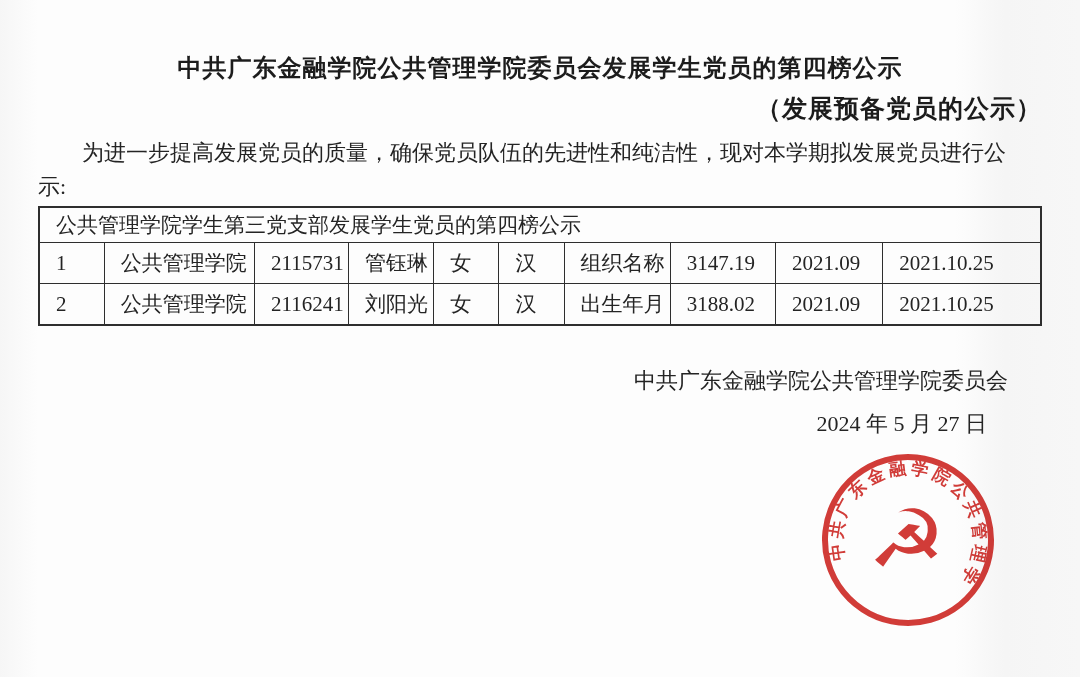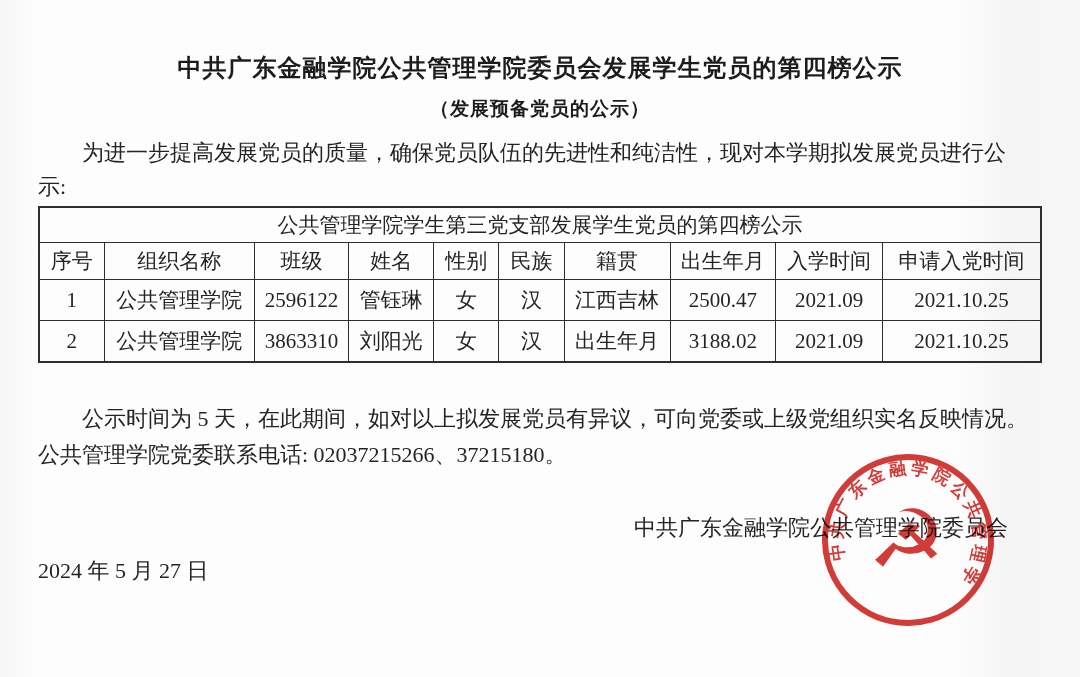--- a/index.html
+++ b/index.html
@@ -13,42 +13,42 @@
   }
   .inner{padding:50px 38px 0 38px;}
   h1.doc-title{
     margin:0;
     font-size:24px;line-height:36px;
     font-weight:bold;text-align:center;
     letter-spacing:1px;color:#1c1c1c;font-family:Liberation Serif, serif;
   }
   h2.doc-subtitle{
     margin:6px 0 0 0;
-    font-size:19px;line-height:34px;
-    font-weight:bold;text-align:center;
+    font-size:25px;line-height:34px;
+    font-weight:bold;text-align:right;
     letter-spacing:1px;color:#1c1c1c;
   }
   p.intro{
     margin:10px 16px 0 0;
     font-size:22px;line-height:34px;
     text-indent:2em;color:#242424;
   }
   table.roster{
     width:1004px;
     margin-top:2px;
     border-collapse:collapse;
     table-layout:fixed;
     border:2px solid #2e2e2e;
   }
   table.roster td,table.roster th{
     border:1px solid #2e2e2e;
-    text-align:center;vertical-align:middle;
+    vertical-align:middle;
     font-size:21px;font-weight:normal;
     color:#242424;
-    padding:0 2px;
+    padding:0 16px;
     overflow:hidden;white-space:nowrap;
   }
   tr.caption-row td{height:34px;font-size:21px;}
   tr.header-row th{height:36px;}
   tr.data-row td{height:40px;}
   col.c-xh{width:6.5%}
   col.c-zz{width:15.0%}
   col.c-bj{width:9.4%}
   col.c-xm{width:8.5%}
   col.c-xb{width:6.5%}
@@ -64,21 +64,21 @@
   }
   .sig-block{margin-top:38px;}
   .signature{
     font-size:22px;line-height:34px;
     text-align:right;padding-right:34px;
     color:#242424;
   }
   .doc-date{
     margin-top:9px;
     font-size:22px;line-height:34px;
-    padding-right:55px;
+    text-align:right;padding-right:55px;
     color:#242424;
   }
   .seal{
     position:absolute;
     left:818px;top:450px;
     width:180px;height:180px;
     mix-blend-mode:multiply;
     opacity:.92;
     pointer-events:none;
   }
@@ -103,60 +103,47 @@
         <col class="c-mz">
           <col class="c-jg">
           <col class="c-cs">
           <col class="c-rx">
           <col class="c-sq">
       </colgroup>
       <tbody>
         <tr class="caption-row">
           <td colspan="10">公共管理学院学生第三党支部发展学生党员的第四榜公示</td>
         </tr>
-        <tr class="header-row">
-          <th>序号</th>
-          <th>组织名称</th>
-          <th>班级</th>
-          <th>姓名</th>
-          <th>性别</th>
-          <th>民族</th>
-          <th>籍贯</th>
-          <th>出生年月</th>
-          <th>入学时间</th>
-          <th>申请入党时间</th>
-        </tr>
         <tr class="data-row">
           <td>1</td>
           <td>公共管理学院</td>
-          <td>2596122</td>
+          <td>2115731</td>
           <td>管钰琳</td>
           <td>女</td>
           <td>汉</td>
-          <td>江西吉林</td>
-          <td>2500.47</td>
+          <td>组织名称</td>
+          <td>3147.19</td>
           <td>2021.09</td>
           <td>2021.10.25</td>
         </tr>
         <tr class="data-row">
           <td>2</td>
           <td>公共管理学院</td>
-          <td>3863310</td>
+          <td>2116241</td>
           <td>刘阳光</td>
           <td>女</td>
           <td>汉</td>
           <td>出生年月</td>
           <td>3188.02</td>
           <td>2021.09</td>
           <td>2021.10.25</td>
         </tr>
       </tbody>
     </table>
 
-    <p class="notice">公示时间为 5 天，在此期间，如对以上拟发展党员有异议，可向党委或上级党组织实名反映情况。公共管理学院党委联系电话: 02037215266、37215180。</p>
 
     <div class="sig-block">
       <div class="signature">中共广东金融学院公共管理学院委员会</div>
       <div class="doc-date">2024 年 5 月 27 日</div>
     </div>
   </div>
 
   <div class="seal">
     <svg width="180" height="180" viewBox="0 0 180 180">
       <circle cx="90" cy="90" r="83" fill="none" stroke="#cf2b27" stroke-width="6"></circle>

